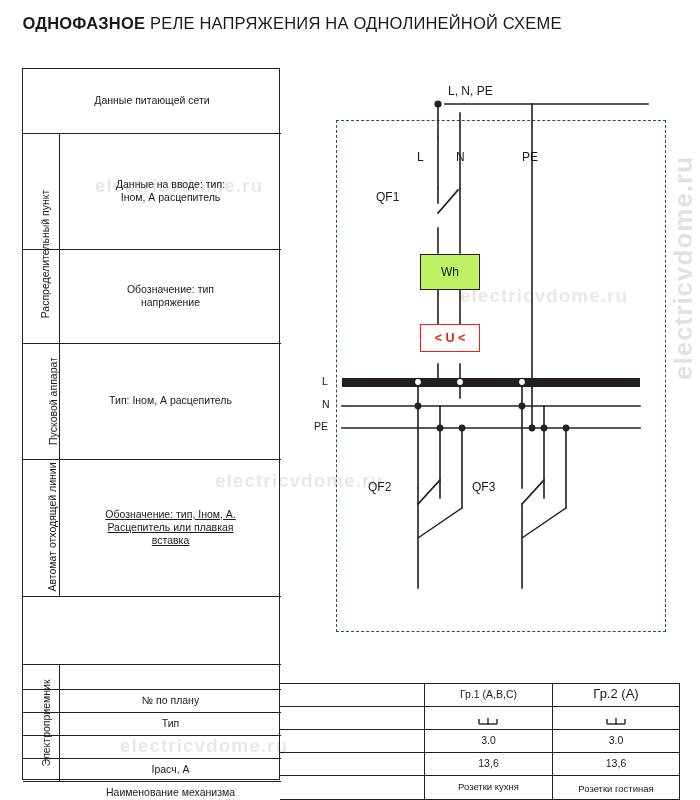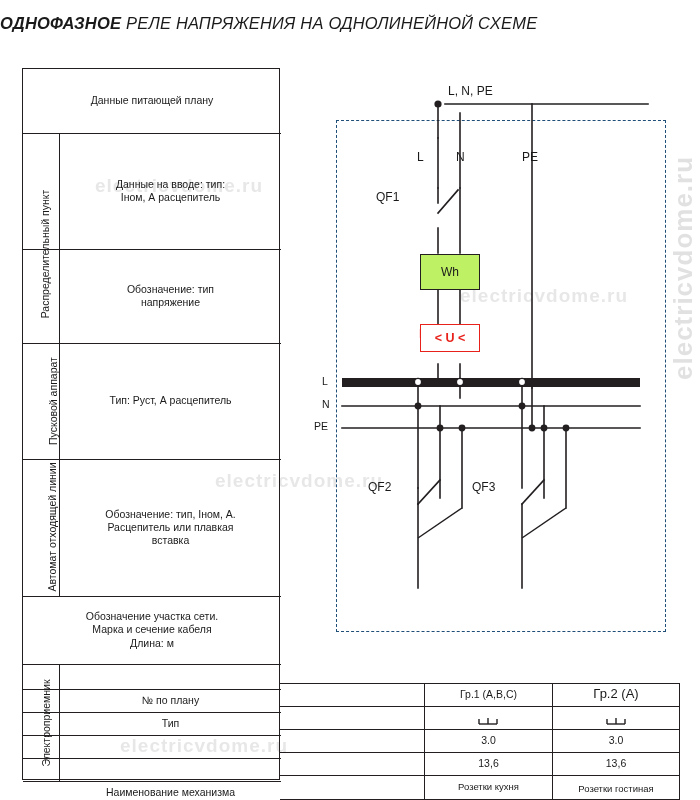--- a/index.html
+++ b/index.html
@@ -5,22 +5,22 @@
   html,body{margin:0;padding:0;}
   body{
     width:700px;height:800px;background:#ffffff;
     font-family:"Liberation Sans", sans-serif;
     color:#1a1a1a;position:relative;overflow:hidden;
   }
   #root{position:absolute;left:0;top:0;width:700px;height:800px;}
 
   
   .title{
-    position:absolute;left:0;top:14px;width:584px;text-align:left;
-    font-size:16.5px;letter-spacing:.2px;font-style:italic;
+    position:absolute;left:0;top:14px;width:584px;text-align:center;
+    font-size:16.5px;letter-spacing:.2px;
   }
   .title .b{font-weight:bold;}
   .title .n{font-weight:normal;}
 
   
   .wm{position:absolute;color:rgba(120,120,120,.18);font-size:19px;font-weight:bold;letter-spacing:1px;pointer-events:none;white-space:nowrap;}
   .wm.v{transform-origin:0 0;}
 
   
   .tbl{position:absolute;left:22px;top:68px;width:258px;height:712px;border:1px solid #231f20;box-sizing:border-box;}
@@ -66,45 +66,43 @@
     <div class="line-h" style="left:0;top:595px;width:258px;"></div>
     <div class="line-h" style="left:0;top:620px;width:258px;"></div>
     <div class="line-h" style="left:0;top:643px;width:258px;"></div>
     <div class="line-h" style="left:0;top:666px;width:258px;"></div>
     <div class="line-h" style="left:0;top:689px;width:258px;"></div>
     <div class="line-h" style="left:0;top:712px;width:258px;"></div>
 
     <div class="line-v" style="left:36px;top:64px;height:463px;"></div>
     <div class="line-v" style="left:36px;top:595px;height:117px;"></div>
 
-    <div class="cell ctr" style="left:0;top:0;width:258px;height:64px;">Данные питающей плану</div>
+    <div class="cell ctr" style="left:0;top:0;width:258px;height:64px;">Данные питающей сети</div>
 
     <div class="rot" style="left:-54px;top:167px;width:152px;height:36px;transform:rotate(-90deg);">Распределительный пункт</div>
     <div class="cell ctr" style="left:37px;top:64px;width:221px;height:116px;white-space:pre-line;">Данные на вводе: тип:
 Iном, А расцепитель</div>
     <div class="cell ctr" style="left:37px;top:180px;width:221px;height:94px;white-space:pre-line;">Обозначение: тип
 напряжение</div>
 
     <div class="rot" style="left:-19px;top:314px;width:98px;height:36px;transform:rotate(-90deg);white-space:pre-line;">Пусковой аппарат</div>
-    <div class="cell ctr" style="left:37px;top:274px;width:221px;height:116px;">Тип: Руст, А расцепитель</div>
+    <div class="cell ctr" style="left:37px;top:274px;width:221px;height:116px;">Тип: Iном, А расцепитель</div>
 
     <div class="rot" style="left:-36px;top:440px;width:130px;height:36px;transform:rotate(-90deg);white-space:pre-line;">Автомат отходящей линии</div>
-    <div class="cell ctr" style="left:37px;top:390px;width:221px;height:137px;white-space:pre-line;">Обозначение: тип, Iном, А.
+    <div class="cell ctr" style="left:37px;top:390px;width:221px;height:137px;white-space:pre-line;text-decoration:underline;">Обозначение: тип, Iном, А.
 Расцепитель или плавкая
 вставка</div>
 
-    <div class="cell ctr" style="left:0;top:527px;width:258px;height:68px;white-space:pre-line;">Обозначение участка сети.
-Марка и сечение кабеля
-Длина: м</div>
 
     <div class="rot" style="left:-36px;top:636px;width:117px;height:36px;transform:rotate(-90deg);">Электроприемник</div>
 
 
     <div class="cell ctr" style="left:37px;top:620px;width:221px;height:23px;">№ по плану</div>
     <div class="cell ctr" style="left:37px;top:643px;width:221px;height:23px;">Тип</div>
+    <div class="cell ctr" style="left:37px;top:689px;width:221px;height:23px;">Iрасч, А</div>
     <div class="cell ctr" style="left:37px;top:712px;width:221px;height:24px;">Наименование механизма</div>
   </div>
 
   <div>
 
     <div class="line-h" style="position:absolute;left:280px;top:683px;width:400px;"></div>
     <div class="line-h" style="position:absolute;left:280px;top:706px;width:400px;"></div>
     <div class="line-h" style="position:absolute;left:280px;top:729px;width:400px;"></div>
     <div class="line-h" style="position:absolute;left:280px;top:752px;width:400px;"></div>
     <div class="line-h" style="position:absolute;left:280px;top:775px;width:400px;"></div>

